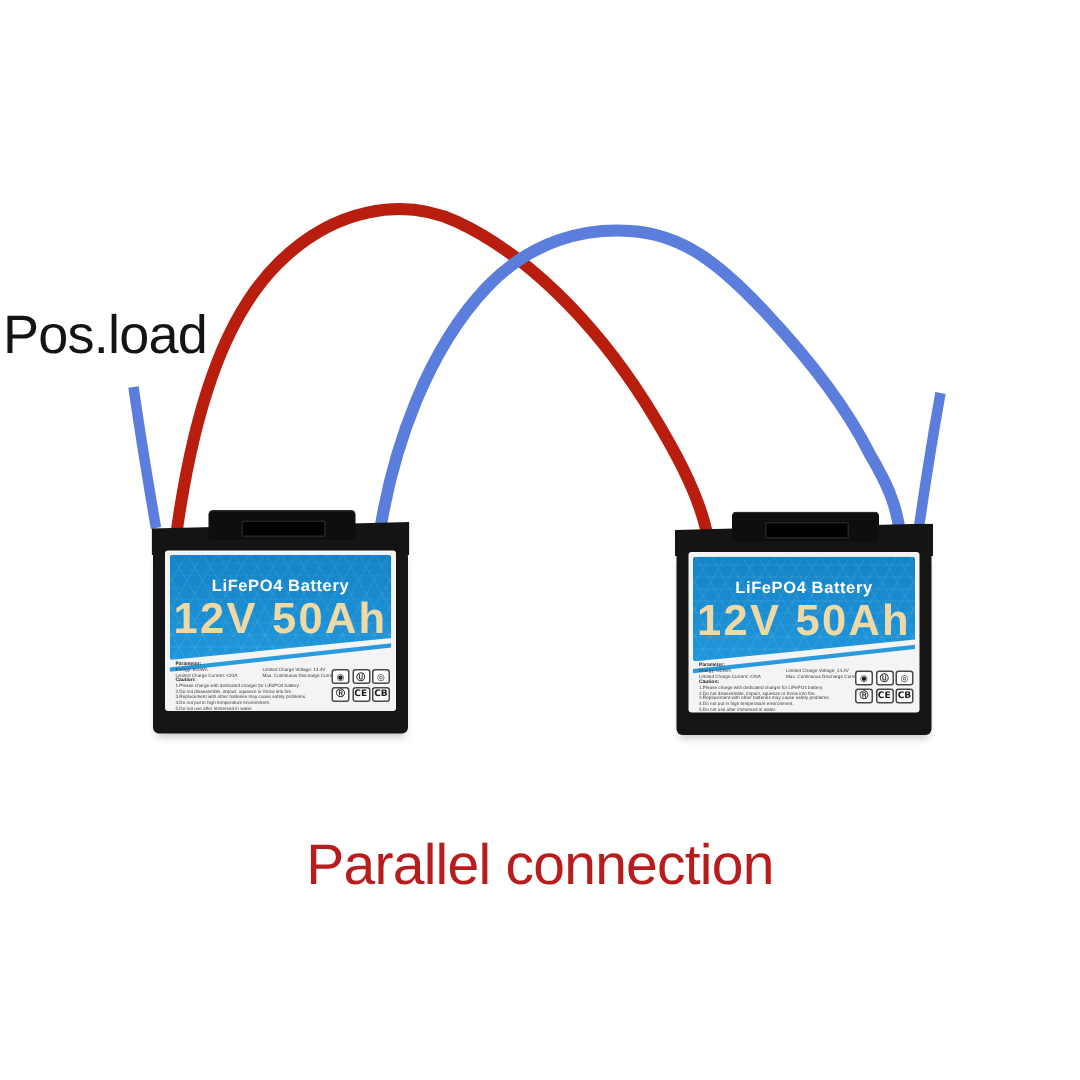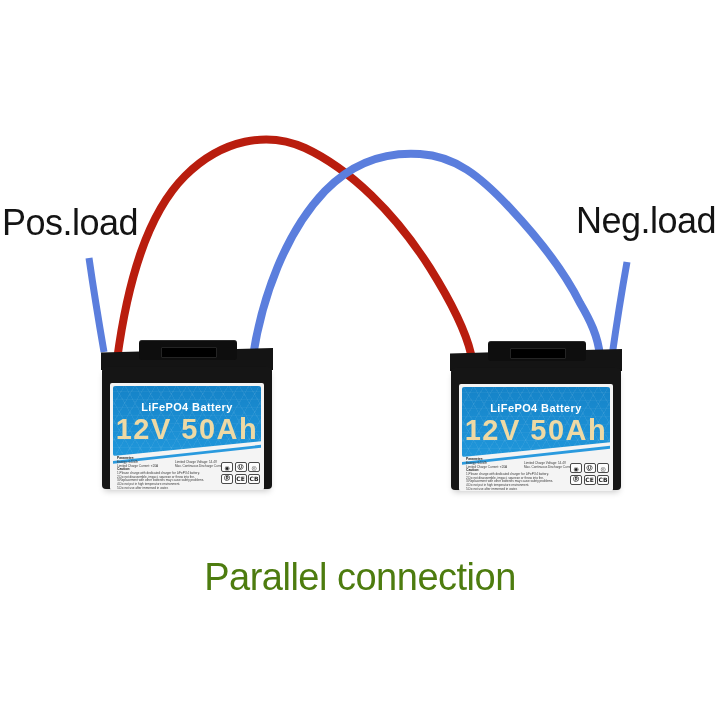--- a/index.html
+++ b/index.html
@@ -4,37 +4,37 @@
 <style>
   html,body{margin:0;padding:0;background:#fff;}
   .stage{position:relative;width:720px;height:720px;background:#ffffff;overflow:hidden;
          font-family:"Liberation Sans",sans-serif;margin-top:28px;}
 
   
   .load-label{position:absolute;z-index:3;font-size:36px;color:#141414;letter-spacing:-0.5px;}
   .pos-label{left:2px;top:174px;}
   .neg-label{right:4px;top:172px;}
   .caption{position:absolute;left:0;top:528px;width:720px;text-align:center;z-index:3;
-           font-size:38px;color:#4d7c0f;letter-spacing:-0.5px;}
+           font-size:38px;color:#b91c1c;letter-spacing:-0.5px;}
 
   
   .wires{position:absolute;left:0;top:0;z-index:1;}
   .wires path{fill:none;}
 
   
   .battery{position:absolute;width:172px;height:150px;z-index:2;}
   .bat-handle{position:absolute;left:38px;top:0;width:98px;height:19px;background:#0e0e0e;
               border-radius:3px;border-top:1px solid #2b2b2b;}
   .bat-handle-slot{position:absolute;left:22px;top:6px;width:54px;height:9px;background:#000;
                    border:1px solid #242424;border-radius:1px;}
   .bat-lid{position:absolute;left:0;top:8px;width:172px;height:22px;background:#141414;
            clip-path:polygon(0 20%,100% 0,100% 100%,0 100%);}
   .bat-body{position:absolute;left:1px;top:27px;width:170px;height:122px;background:#151515;
             border-radius:4px;box-shadow:0 4px 6px -2px rgba(0,0,0,0.22);}
-  .bat-face{position:absolute;left:8px;top:16px;width:154px;height:107px;background:#f4f4f4;
+  .bat-face{position:absolute;left:8px;top:0;width:154px;height:107px;background:#f4f4f4;
             border-radius:2px;overflow:hidden;}
   .face-blue{position:absolute;left:3px;top:3px;width:148px;height:70px;border-radius:2px;
              clip-path:polygon(0 0,100% 0,100% 79%,0 100%);
              background-image:
                repeating-linear-gradient(60deg, rgba(255,255,255,0.06) 0 1px, transparent 1px 9px),
                repeating-linear-gradient(-60deg, rgba(255,255,255,0.06) 0 1px, transparent 1px 9px),
                repeating-linear-gradient(0deg, rgba(255,255,255,0.04) 0 1px, transparent 1px 8px),
                linear-gradient(180deg,#1583c8,#2097db);}
   .face-stripe{position:absolute;left:3px;top:58px;width:148px;height:24px;background:#2a9ade;
                clip-path:polygon(0 83%,100% 16%,100% 28%,0 95%);}
@@ -60,21 +60,20 @@
 <div class="stage">
 
   <svg class="wires" width="720" height="720" viewBox="0 0 720 720">
     <path d="M104,324 C99,295 93,258 89,230" stroke-width="7" stroke-linecap="butt" stroke="#5b7edd"></path>
     <path d="M612,328 C616,300 622,262 627,234" stroke-width="7" stroke-linecap="butt" stroke="#5b7edd"></path>
     <path d="M117,332 C128,250 148,185 185,148 C222,111 268,103 305,120 C350,141 395,185 430,240 C450,272 465,300 471,326" stroke-width="8" stroke-linecap="round" stroke="#b91d0e"></path>
     <path d="M253,328 C262,270 285,205 325,163 C355,132 390,124 420,126 C455,128 480,148 510,180 C540,212 565,245 580,275 C590,292 598,308 600,328" stroke-width="8" stroke-linecap="round" stroke="#5b7edd"></path>
   </svg>
 
   <div class="load-label pos-label">Pos.load</div>
-  <div class="load-label neg-label">Neg.load</div>
   <div class="caption">Parallel connection</div>
 
   <div class="battery" style="left:101px;top:312px;">
     <div class="bat-lid"></div>
     <div class="bat-handle">
       <div class="bat-handle-slot"></div>
     </div>
     <div class="bat-body">
       <div class="bat-face">
         <div class="face-stripe"></div>

